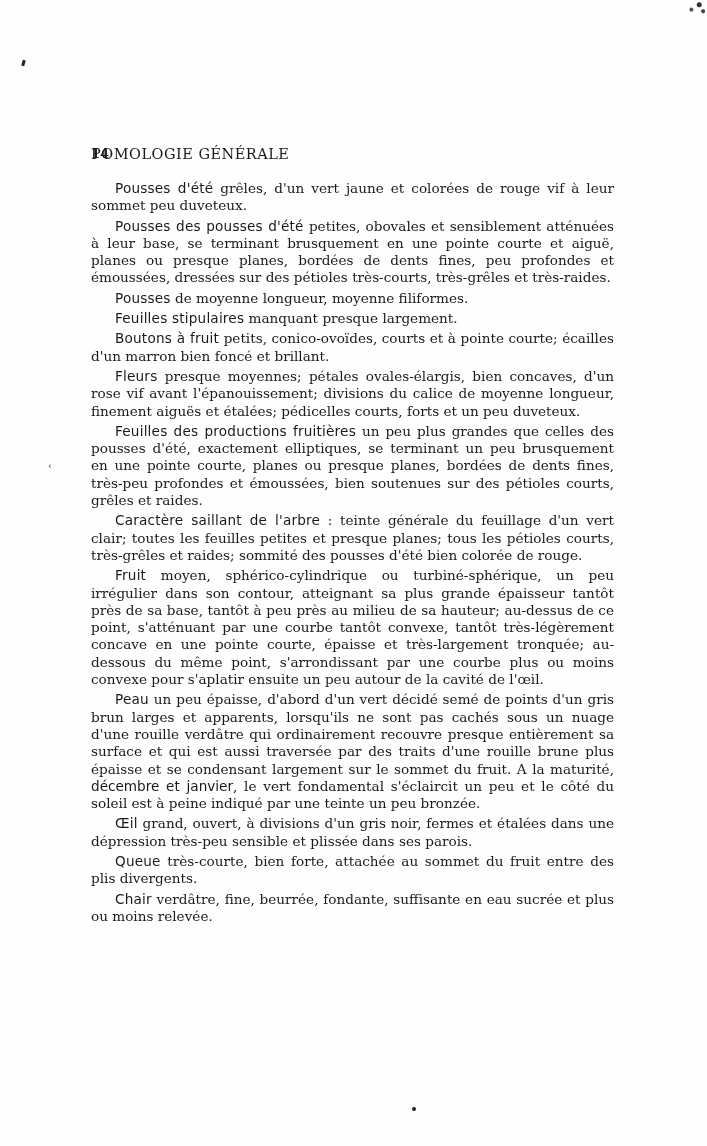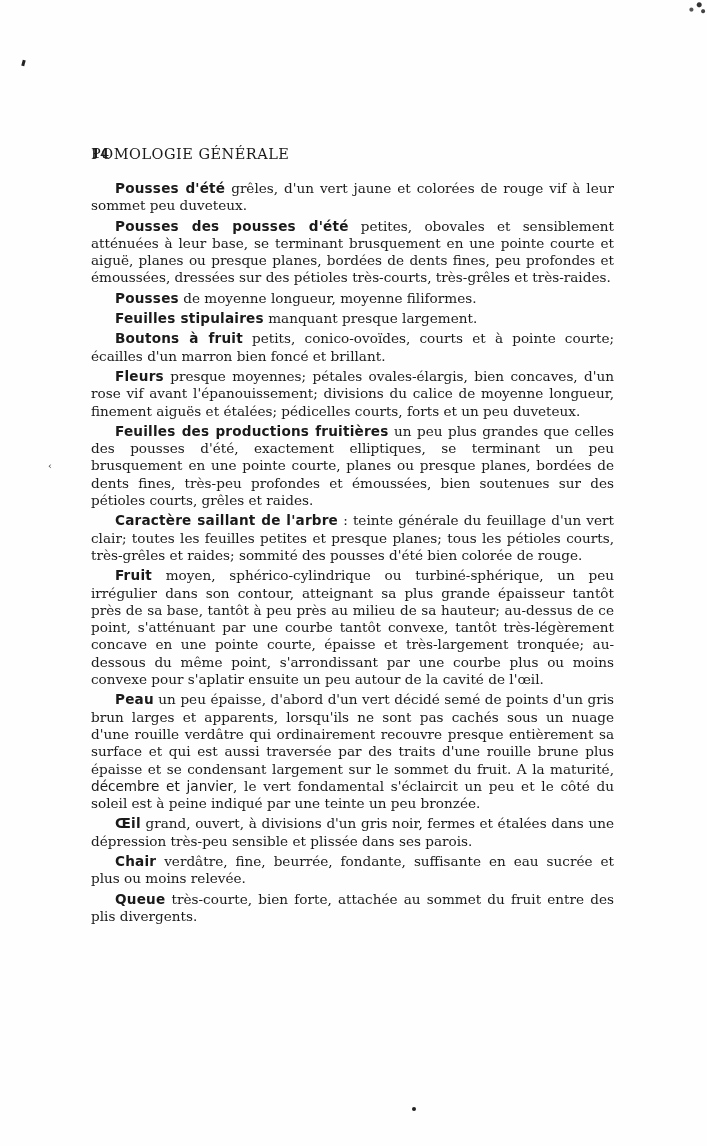--- a/index.html
+++ b/index.html
@@ -4,21 +4,21 @@
   <style>
     html, body { margin: 0; padding: 0; background: #ffffff; }
     body { width: 707px; height: 1146px; position: relative; overflow: hidden;
            font-family: "DejaVu Serif", "Liberation Serif", serif; color: #1a1a1a; }
     .page { position: absolute; left: 0; top: 0; width: 707px; height: 1146px; background: #fefefe; }
     .header { position: absolute; top: 146px; left: 91px; width: 523px; height: 22px; }
     .pagenum { position: absolute; left: 0; top: 0; font-size: 13px; font-weight: bold; text-align: center; }
     .running { position: absolute; left: 0; right: 0; top: 0; font-size: 14.5px; letter-spacing: 0.5px; }
     .body { position: absolute; top: 180px; left: 91px; width: 523px; }
     .para { margin: 0 0 3px 0; font-size: 13.6px; line-height: 17.3px; text-align: justify; text-indent: 24px; }
-    .lead { font-weight: bold; font-family: "DejaVu Sans", "Liberation Sans", sans-serif; letter-spacing: 0.2px; }
+    .lead { font-weight: normal; font-family: "DejaVu Sans", "Liberation Sans", sans-serif; letter-spacing: 0.2px; }
     .inline-bold { font-weight: normal; font-family: "DejaVu Sans", "Liberation Sans", sans-serif; }
     .mark { position: absolute; background: #222; }
     .m1 { left: 22px; top: 60px; width: 3px; height: 6px; transform: rotate(15deg); }
     .m2 { left: 412px; top: 1107px; width: 4px; height: 4px; border-radius: 50%; }
     .m3 { left: 48px; top: 460px; font-size: 10px; background: none; color: #444; }
     .corner { position: absolute; right: 0; top: 0; width: 26px; height: 16px;
               background: radial-gradient(circle at 70% 30%, #333 0 2px, transparent 3px),
                           radial-gradient(circle at 40% 60%, #555 0 1.5px, transparent 2.5px),
                           radial-gradient(circle at 85% 70%, #444 0 1.5px, transparent 2.5px); }
   </style>
@@ -41,16 +41,16 @@
     <p class="para"><span class="lead">Pousses des pousses d'été</span><span> petites, obovales et sensiblement atténuées à leur base, se terminant brusquement en une pointe courte et aiguë, planes ou presque planes, bordées de dents fines, peu profondes et émoussées, dressées sur des pétioles très-courts, très-grêles et très-raides.</span></p>
     <p class="para"><span class="lead">Pousses</span><span> de moyenne longueur, moyenne filiformes.</span></p>
     <p class="para"><span class="lead">Feuilles stipulaires</span><span> manquant presque largement.</span></p>
     <p class="para"><span class="lead">Boutons à fruit</span><span> petits, conico-ovoïdes, courts et à pointe courte; écailles d'un marron bien foncé et brillant.</span></p>
     <p class="para"><span class="lead">Fleurs</span><span> presque moyennes; pétales ovales-élargis, bien concaves, d'un rose vif avant l'épanouissement; divisions du calice de moyenne longueur, finement aiguës et étalées; pédicelles courts, forts et un peu duveteux.</span></p>
     <p class="para"><span class="lead">Feuilles des productions fruitières</span><span> un peu plus grandes que celles des pousses d'été, exactement elliptiques, se terminant un peu brusquement en une pointe courte, planes ou presque planes, bordées de dents fines, très-peu profondes et émoussées, bien soutenues sur des pétioles courts, grêles et raides.</span></p>
     <p class="para"><span class="lead">Caractère saillant de l'arbre</span><span> : teinte générale du feuillage d'un vert clair; toutes les feuilles petites et presque planes; tous les pétioles courts, très-grêles et raides; sommité des pousses d'été bien colorée de rouge.</span></p>
     <p class="para"><span class="lead">Fruit</span><span> moyen, sphérico-cylindrique ou turbiné-sphérique, un peu irrégulier dans son contour, atteignant sa plus grande épaisseur tantôt près de sa base, tantôt à peu près au milieu de sa hauteur; au-dessus de ce point, s'atténuant par une courbe tantôt convexe, tantôt très-légèrement concave en une pointe courte, épaisse et très-largement tronquée; au-dessous du même point, s'arrondissant par une courbe plus ou moins convexe pour s'aplatir ensuite un peu autour de la cavité de l'œil.</span></p>
     <p class="para"><span class="lead">Peau</span><span> un peu épaisse, d'abord d'un vert décidé semé de points d'un gris brun larges et apparents, lorsqu'ils ne sont pas cachés sous un nuage d'une rouille verdâtre qui ordinairement recouvre presque entièrement sa surface et qui est aussi traversée par des traits d'une rouille brune plus épaisse et se condensant largement sur le sommet du fruit. A la maturité, </span><span class="inline-bold">décembre et janvier</span><span>, le vert fondamental s'éclaircit un peu et le côté du soleil est à peine indiqué par une teinte un peu bronzée.</span></p>
     <p class="para"><span class="lead">Œil</span><span> grand, ouvert, à divisions d'un gris noir, fermes et étalées dans une dépression très-peu sensible et plissée dans ses parois.</span></p>
+    <p class="para"><span class="lead">Queue</span><span> très-courte, bien forte, attachée au sommet du fruit entre des plis divergents.</span></p>
     <p class="para"><span class="lead">Chair</span><span> verdâtre, fine, beurrée, fondante, suffisante en eau sucrée et plus ou moins relevée.</span></p>
-    <p class="para"><span class="lead">Queue</span><span> très-courte, bien forte, attachée au sommet du fruit entre des plis divergents.</span></p>
   </div>
 </div>
 
 </body></html>

